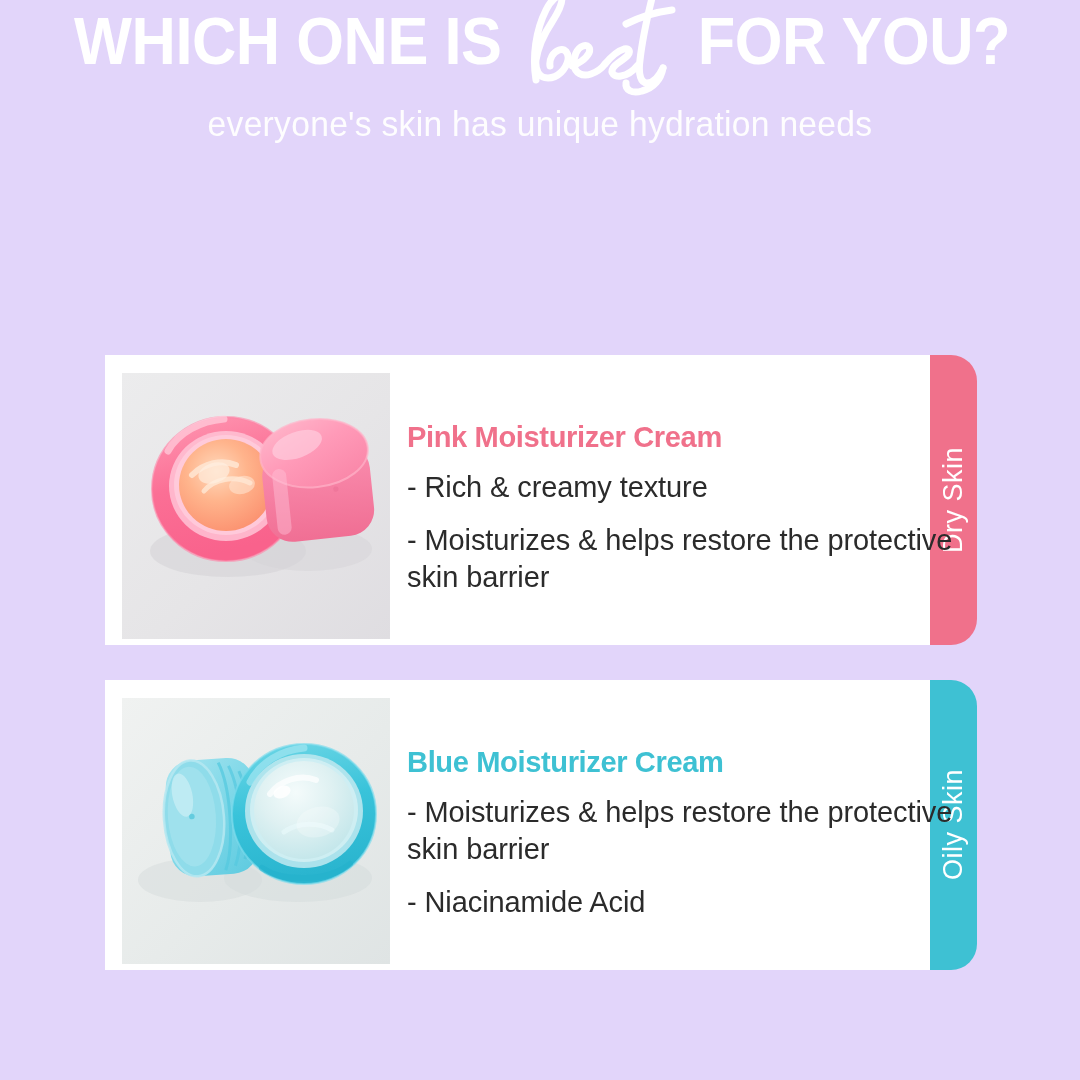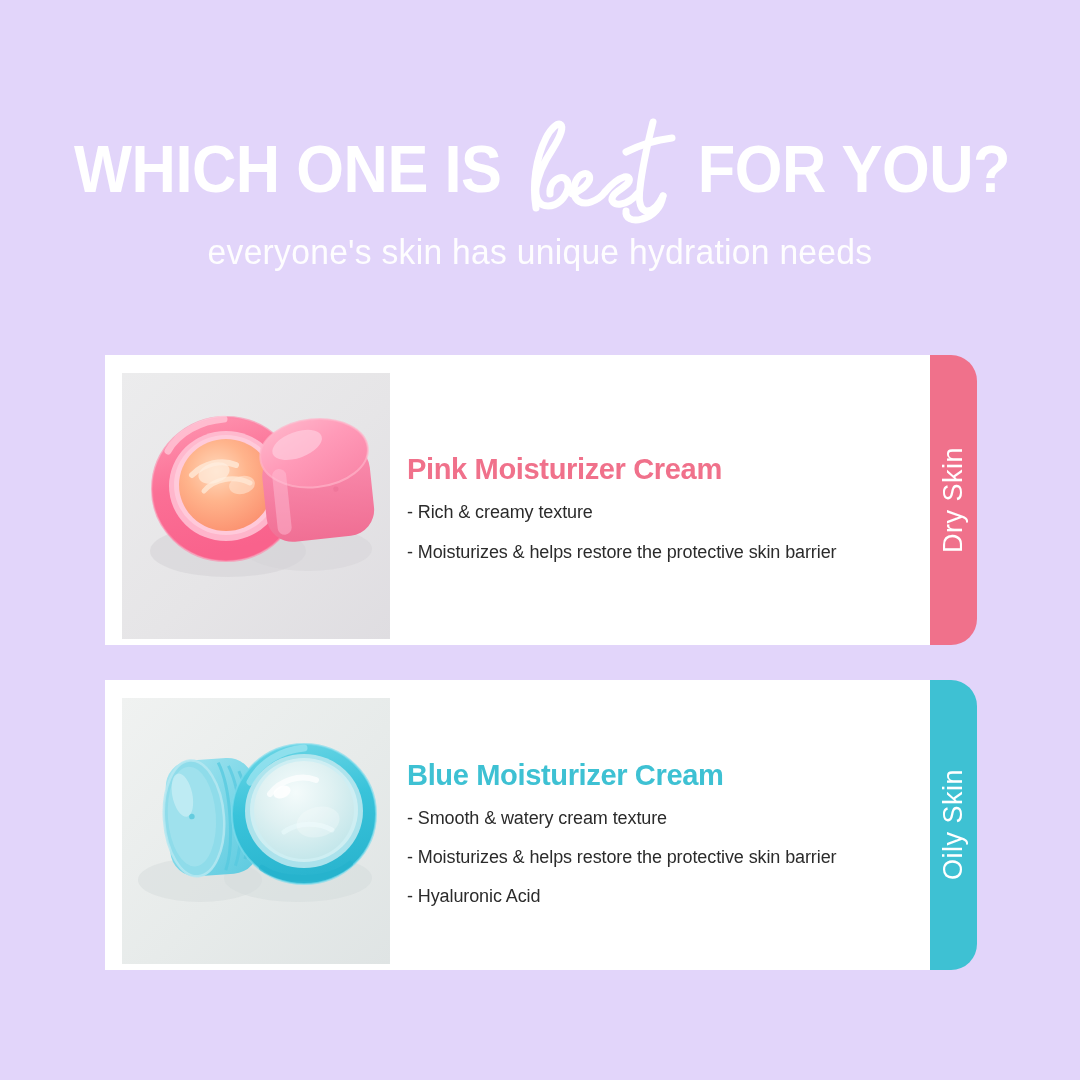--- a/index.html
+++ b/index.html
@@ -15,21 +15,20 @@
     overflow: hidden;
     position: relative;
   }
 
   
   .header {
     position: absolute;
     top: 0;
     left: 0;
     width: 1080px;
-    padding-top: 128px;
     text-align: center;
   }
 
   .title-line {
     position: relative;
     height: 82px;
     width: 1080px;
     display: flex;
     align-items: center;
     justify-content: center;
@@ -156,21 +155,21 @@
     font-weight: 700;
     letter-spacing: -0.4px;
     line-height: 1.1;
     margin-bottom: 14px;
     font-family: "Liberation Sans Narrow", "Liberation Sans", sans-serif;
     transform: scaleX(0.97);
     transform-origin: left center;
   }
 
   .bullet {
-    font-size: 18px;
+    font-size: 29px;
     color: #2b2b2b;
     line-height: 1.28;
     margin-bottom: 11px;
     letter-spacing: -0.1px;
     margin-top: 16px;
   }
 
   .bullet:last-child { margin-bottom: 0; }
 
   
@@ -369,20 +368,19 @@
           <ellipse cx="196" cy="124" rx="22" ry="15" fill="#ffffff" opacity="0.25" transform="rotate(-15 196 124)"></ellipse>
 
           <path d="M128 84 C138 64 160 52 182 50" stroke="#9ee4f0" stroke-width="7" fill="none" stroke-linecap="round" opacity="0.75"></path>
           <path d="M140 170 C160 184 206 184 228 166" stroke="#23b0cc" stroke-width="6" fill="none" stroke-linecap="round" opacity="0.55"></path>
         </svg>
       </div>
 
       <div class="card-body">
         <div class="card-title" style="color:#3ec1d3;">Blue Moisturizer Cream</div>
 
-        <div class="bullet">- Smooth &amp; watery cream texture</div>
         <div class="bullet">- Moisturizes &amp; helps restore the protective skin barrier</div>
-        <div class="bullet">- Hyaluronic Acid</div>
+        <div class="bullet">- Niacinamide Acid</div>
       </div>
     </div>
   </div>
 
 </div>
 
 </body></html>

